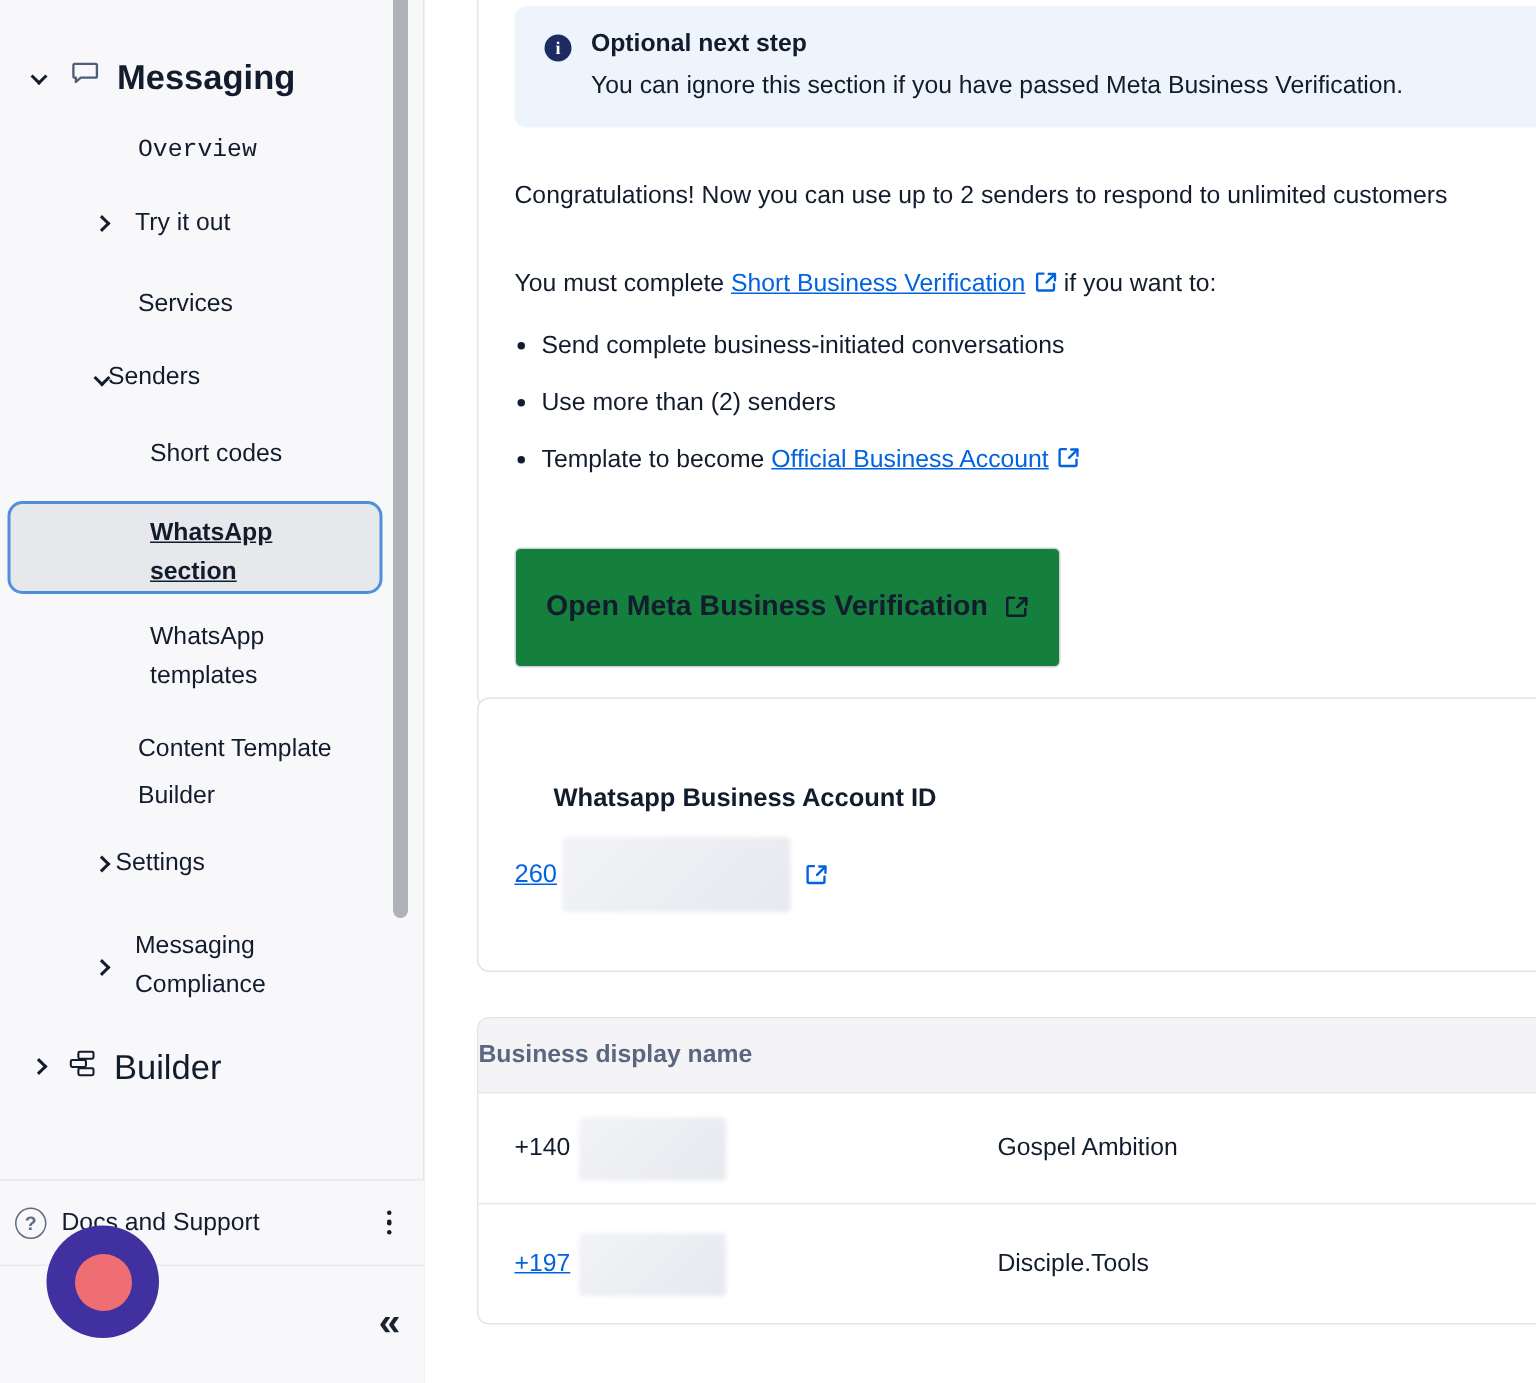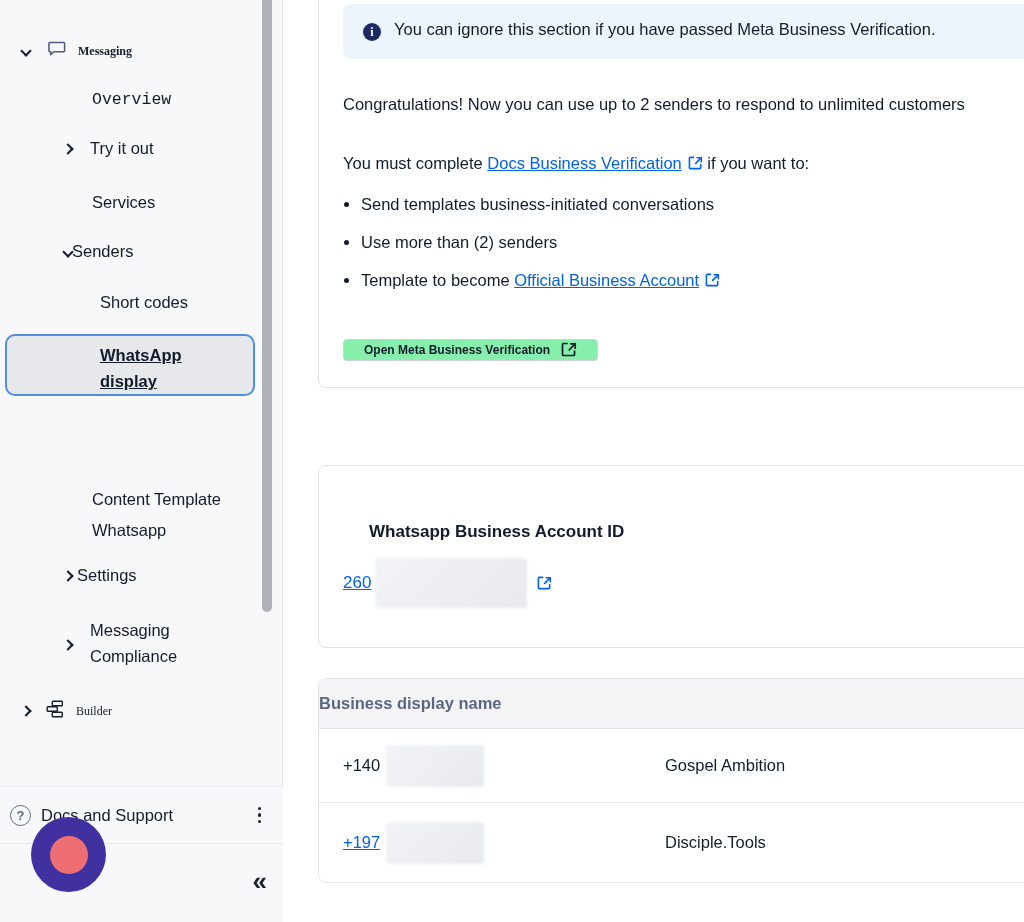--- a/index.html
+++ b/index.html
@@ -10,21 +10,21 @@
   
   .sidebar { position:absolute; left:0; top:0; width:283px; height:922px;
     background:#f8f8fa; border-right:1px solid #e2e4ea; }
   .nav-row { position:absolute; display:flex; align-items:center;
     font-size:16.5px; color:#121c2d; cursor:pointer; }
   .chev { width:8px; height:8px; border-right:2.2px solid #121c2d;
     border-bottom:2.2px solid #121c2d; display:inline-block; }
   .chev.right { transform:rotate(-45deg); }
   .chev.down  { transform:rotate(45deg); }
   .chev.faded { border-color:#a9afbd; }
-  .top-label { font-size:12px;font-family:Liberation Serif, serif; }
+  .top-label { font-size:23px; }
   .bold { font-weight:bold; }
   .two-line { line-height:26px; }
   .scroll-thumb { position:absolute; left:262px; top:-8px; width:10px; height:620px;
     background:#b0b2ba; border-radius:5px; }
 
   .selected-box { position:absolute; left:5px; top:334px; width:250px; height:62px;
     background:#e7e8ec; border:2px solid #4e90dc; border-radius:10px; cursor:pointer; }
   .selected-box .lbl { position:absolute; left:93px; top:6px; width:125px;
     font-weight:bold; text-decoration:underline; line-height:26px; font-size:16.5px; }
 
@@ -63,22 +63,22 @@
     justify-content:center; margin:3px 13px 0 0; }
   .callout-title { font-weight:bold; font-size:16.5px; margin-bottom:9px; }
   .callout-body { font-size:16.5px; }
   .congrats { margin-top:36px; font-size:16.5px; white-space:nowrap; overflow:hidden; }
   .verify-line { margin-top:40px; font-size:16.5px; }
   a.blue-link { color:#0263e0; text-decoration:underline; cursor:pointer; }
   .ext { width:15px; height:15px; margin-left:6px; vertical-align:-2px; }
   ul.reqs { margin:22px 0 0 4px; padding-left:14px; }
   ul.reqs li { margin-bottom:19px; font-size:16.5px; }
   .open-btn { margin-top:30px; display:inline-flex; align-items:center;
-    padding:2px 20px; background:#86efac; border:1px solid #ccd1dc; border-radius:4px;
-    font-family:"Liberation Sans", sans-serif; font-size:12px; font-weight:bold;
+    padding:28px 20px; background:#15803d; border:1px solid #ccd1dc; border-radius:4px;
+    font-family:"Liberation Sans", sans-serif; font-size:19px; font-weight:bold;
     color:#121c2d; cursor:pointer; }
   .open-btn .ext { width:16px; height:16px; margin-left:11px; }
 
   .card2 { top:465px; height:183px; padding:56px 24px 0; }
   .acct-heading { font-weight:bold; font-size:17px; margin-left:26px; }
   .acct-row { margin-top:16px; display:flex; align-items:center; }
   .acct-link { font-size:17px; }
   .blur-box { background:linear-gradient(135deg,#f2f3f6,#e7e9ef);
     filter:blur(1.5px); border-radius:3px; }
   .blur-id { width:152px; height:50px; margin-left:4px; }
@@ -132,26 +132,29 @@
     <div class="nav-row" style="left:64px; top:242px;">
       <span class="chev down"></span>
       <span style="">Senders</span>
     </div>
 
     <div class="nav-row" style="left:100px; top:293px;">
       <span>Short codes</span>
     </div>
 
     <div class="selected-box">
-      <span class="lbl">WhatsApp display</span>
-    </div>
-
+      <span class="lbl">WhatsApp section</span>
+    </div>
+
+    <div class="nav-row two-line" style="left:100px; top:411px; width:125px;">
+      <span>WhatsApp templates</span>
+    </div>
 
     <div class="nav-row" style="left:92px; top:484px; width:155px; line-height:31px;">
-      <span>Content Template Whatsapp</span>
+      <span>Content Template Builder</span>
     </div>
 
     <div class="nav-row" style="left:64px; top:566px;">
       <span class="chev right"></span>
       <span style="margin-left:5px;">Settings</span>
     </div>
 
     <div class="nav-row" style="left:64px; top:617px;">
       <span class="chev right" style="margin-top:4px;"></span>
       <span class="two-line" style="margin-left:18px; width:130px;">Messaging Compliance</span>
@@ -192,36 +195,37 @@
       <div class="bubble-inner"></div>
     </div>
   </nav>
 
   <main class="content">
 
     <section class="card card1">
       <div class="callout">
         <span class="info-icon">i</span>
         <div>
+          <div class="callout-title">Optional next step</div>
           <div class="callout-body">You can ignore this section if you have passed Meta Business Verification.</div>
         </div>
       </div>
 
       <p class="congrats">Congratulations! Now you can use up to 2 senders to respond to unlimited customers</p>
 
-      <p class="verify-line"><span>You must complete </span><a class="blue-link">Docs Business Verification</a><span class="acct-ext" style="display:inline-flex; margin-left:6px; vertical-align:-2px;">
+      <p class="verify-line"><span>You must complete </span><a class="blue-link">Short Business Verification</a><span class="acct-ext" style="display:inline-flex; margin-left:6px; vertical-align:-2px;">
             <svg class="ext" style="margin:0;" viewBox="0 0 16 16">
               <path d="M13.5 9v3.5c0 .6-.4 1-1 1h-10c-.6 0-1-.4-1-1v-10c0-.6.4-1 1-1H6" fill="none" stroke="#0263e0" stroke-width="1.7" stroke-linecap="round"></path>
               <path d="M9.8 1.8h4.4v4.4" fill="none" stroke="#0263e0" stroke-width="1.7" stroke-linecap="round" stroke-linejoin="round"></path>
               <path d="M14 2 8.2 7.8" stroke="#0263e0" stroke-width="1.7" stroke-linecap="round"></path>
             </svg>
           </span><span> if you want to:</span></p>
 
       <ul class="reqs">
-        <li><span>Send templates business-initiated conversations</span></li>
+        <li><span>Send complete business-initiated conversations</span></li>
         <li><span>Use more than (2) senders</span></li>
         <li><span>Template to become </span><a class="blue-link">Official Business Account</a><span style="display:inline-flex; margin-left:6px; vertical-align:-2px;">
               <svg class="ext" style="margin:0;" viewBox="0 0 16 16">
                 <path d="M13.5 9v3.5c0 .6-.4 1-1 1h-10c-.6 0-1-.4-1-1v-10c0-.6.4-1 1-1H6" fill="none" stroke="#0263e0" stroke-width="1.7" stroke-linecap="round"></path>
                 <path d="M9.8 1.8h4.4v4.4" fill="none" stroke="#0263e0" stroke-width="1.7" stroke-linecap="round" stroke-linejoin="round"></path>
                 <path d="M14 2 8.2 7.8" stroke="#0263e0" stroke-width="1.7" stroke-linecap="round"></path>
               </svg>
             </span></li>
       </ul>
 

